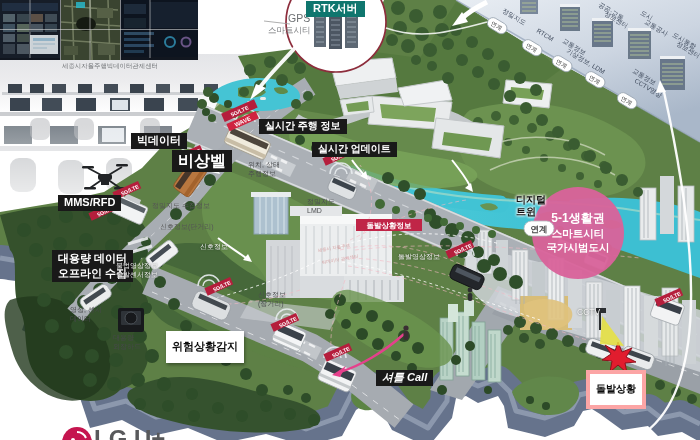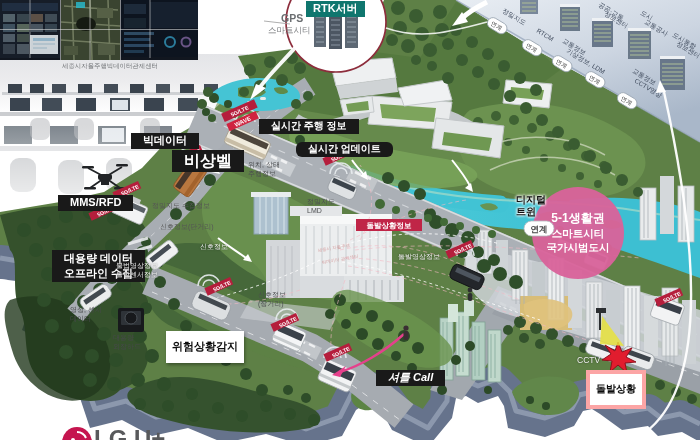--- a/index.html
+++ b/index.html
@@ -1,20 +1,20 @@
 <!DOCTYPE html>
 <html><head>
 <meta charset="utf-8">
 <style>
 html,body{margin:0;padding:0;background:#fff;}
 #stage{position:relative;width:700px;height:440px;overflow:hidden;background:#fff;
   font-family:"Liberation Sans",sans-serif;}
 #stage svg{position:absolute;left:0;top:0;}
 .lab{position:absolute;white-space:nowrap;line-height:1.25;}
-.bb{background:#191919;color:#fff;font-weight:bold;font-size:10px;padding:1px 12px;}
+.bb{background:#191919;color:#fff;font-weight:bold;font-size:10px;padding:1px 6px;}
 .wb{background:#fff;color:#0d0d0d;font-weight:bold;font-size:11px;padding:9px 6px;
   box-shadow:1px 2px 3px rgba(0,0,0,.35);}
 .gt{color:#555;font-size:7px;}
 .wt{color:#f2f2f2;font-size:7px;text-shadow:0 0 2px rgba(0,0,0,.6);}
 </style>
 </head>
 <body>
 <div id="stage">
 <svg width="700" height="440" viewBox="0 0 700 440">
 <defs>
@@ -871,46 +871,46 @@
       </g>
 
 <g>
 <circle cx="77" cy="442" r="15" fill="#c5154f"></circle>
 <circle cx="73" cy="440" r="2" fill="#fff"></circle>
 <path d="M77,432 a10,10 0 0 1 9,6" stroke="#fff" stroke-width="2" fill="none"></path>
 <text x="94" y="447" font-size="24" font-weight="bold" fill="#58595b" font-family="Liberation Sans,sans-serif">LG U+</text>
 </g>
 </svg>
 
-<div class="lab" style="left:281px;top:12px;color:#6b6e71;font-size:10.5px;font-weight:bold;">GPS</div>
+<div class="lab" style="left:288px;top:12px;color:#6b6e71;font-size:10.5px;font-weight:normal;">GPS</div>
 <div class="lab" style="left:268px;top:25px;color:#77797c;font-size:8.5px;">스마트시티</div>
 
 <div class="lab" style="left:306px;top:1px;background:#0f766e;color:#fff;font-size:11px;font-weight:bold;padding:1px 7px;">RTK서버</div>
 
 <div class="lab bb" style="left:259px;top:119px;">실시간 주행 정보</div>
 
-<div class="lab bb" style="left:296px;top:142px;border-radius:6px;">실시간 업데이트</div>
+<div class="lab bb" style="left:312px;top:142px;">실시간 업데이트</div>
 
 <div class="lab bb" style="left:131px;top:133px;font-size:11px;">빅데이터</div>
 
 <div class="lab bb" style="left:128px;top:150px;font-size:16px;margin-left:44px;">비상벨</div>
 
 <div class="lab bb" style="left:58px;top:195px;font-size:11px;">MMS/RFD</div>
 
 <div class="lab bb" style="left:52px;top:250px;text-align:center;line-height:1.35;font-size:11px;">대용량 데이터<br>오프라인 수집</div>
 
 <div class="lab wb" style="left:166px;top:331px;">위험상황감지</div>
 
 <div class="lab bb" style="left:376px;top:370px;font-size:11px;font-style:italic;">셔틀 Call</div>
 
 <div class="lab wb" style="left:586px;top:370px;font-size:10px;border:4px solid #fca5a5;box-shadow:none;">돌발상황</div>
 
 <div class="lab" style="left:516px;top:194px;color:#111;font-size:10px;font-weight:bold;line-height:1.15;text-shadow:0 0 3px #fff,0 0 3px #fff,0 0 3px #fff;">디지털<br>트윈</div>
 
-<div class="lab wt" style="left:577px;top:307px;font-size:8.5px;margin-top:48px;">CCTV</div>
+<div class="lab wt" style="left:577px;top:307px;font-size:8.5px;">CCTV</div>
 
 <div class="lab gt" style="left:248px;top:161px;color:#4c4e50;">위치, 상태<br>주행정보</div>
 
 <div class="lab gt" style="left:307px;top:198px;color:#4c4e50;">정밀지도<br>LMD</div>
 
 <div class="lab gt" style="left:160px;top:223px;">신호정보(단거리)</div>
 
 <div class="lab gt" style="left:152px;top:202px;">정밀지도 수집정보</div>
 
 <div class="lab wt" style="left:200px;top:243px;">신호정보</div>

